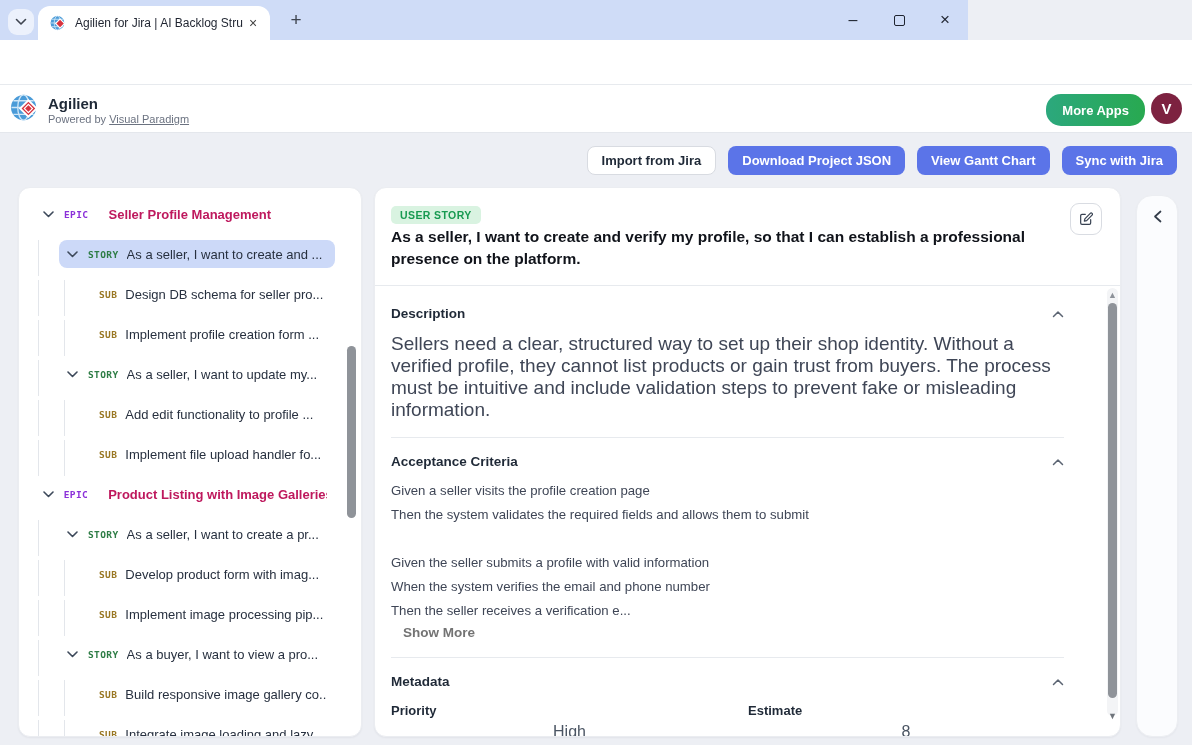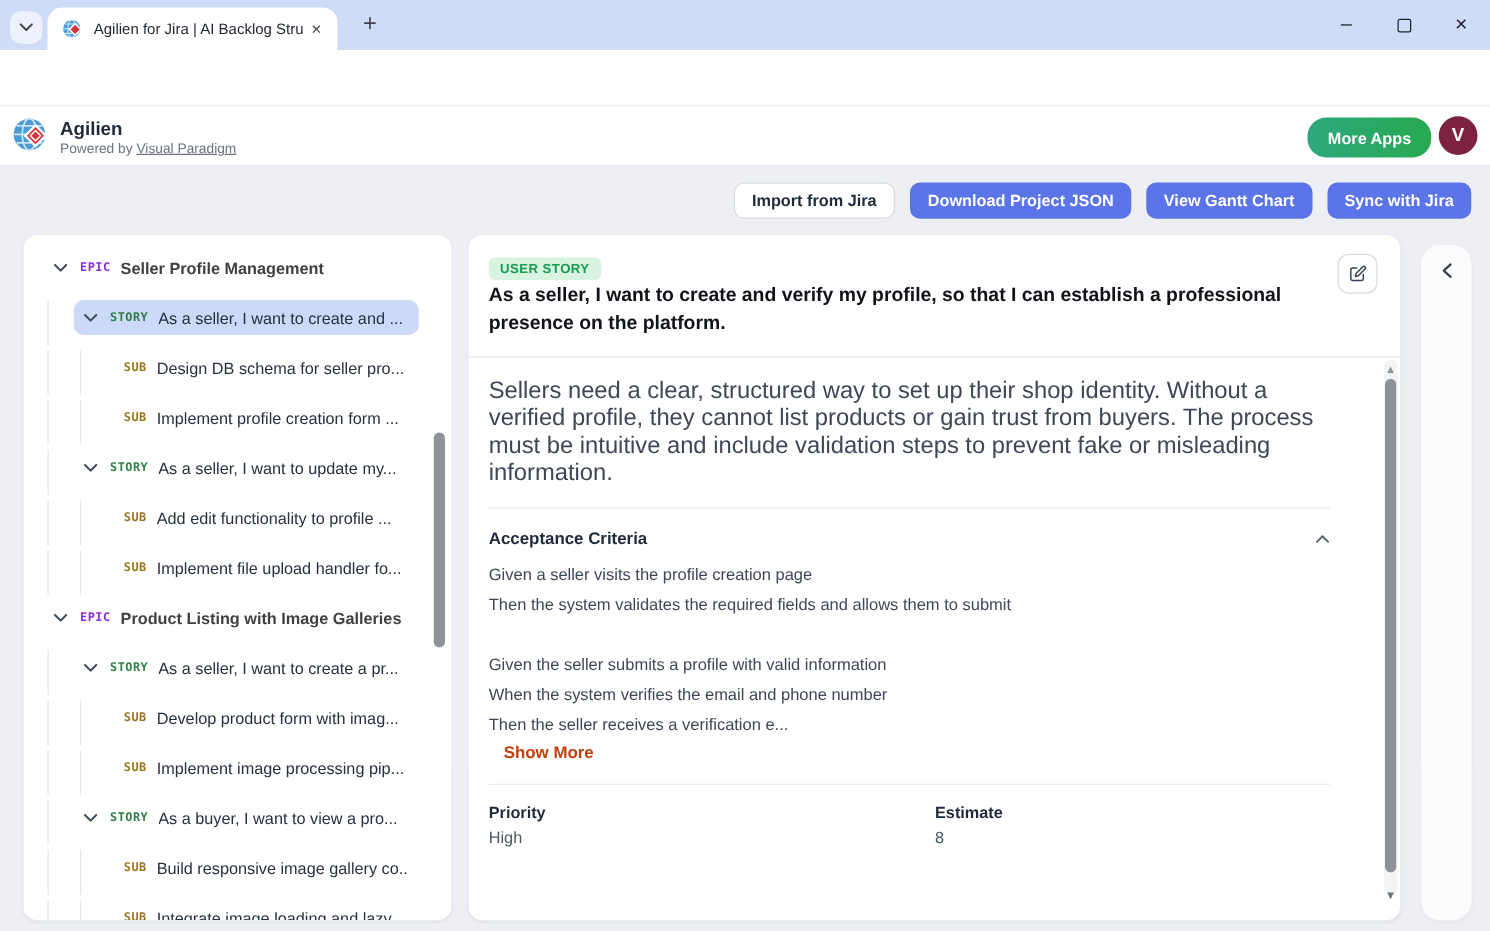--- a/index.html
+++ b/index.html
@@ -1,20 +1,20 @@
 <!DOCTYPE html>
 <html><head>
 <meta charset="utf-8">
 <style>
   * { margin:0; padding:0; box-sizing:border-box; }
   body { font-family:"Liberation Sans", sans-serif; }
   .screen { position:relative; width:1192px; height:745px; background:#edeff4; overflow:hidden; }
 
   
-  .titlebar { position:absolute; left:0; top:0; width:1192px; height:40px; background:#cfdcf7; }
+  .titlebar { position:absolute; left:0; top:0; width:968px; height:40px; background:#cfdcf7; }
   .tab-search { position:absolute; left:8px; top:9px; width:26px; height:26px; border-radius:9px; background:rgba(255,255,255,.6); display:flex; align-items:center; justify-content:center; }
   .tab { position:absolute; left:38px; top:6px; width:232px; height:34px; background:#fff; border-radius:12px 12px 0 0; display:flex; align-items:center; padding:0 8px 0 12px; }
   .favicon { width:17px; height:17px; flex:0 0 auto; }
   .tab-title { font-size:12px; color:#1f2430; margin-left:8px; white-space:nowrap; overflow:hidden; flex:1; }
   .tab-close { width:18px; height:18px; display:flex; align-items:center; justify-content:center; font-size:14px; color:#444; flex:0 0 auto; }
   .newtab { position:absolute; left:284px; top:8px; width:24px; height:24px; display:flex; align-items:center; justify-content:center; font-size:19px; color:#3f4550; }
   .winctl { position:absolute; right:0; top:0; height:40px; display:flex; }
   .winctl > div { width:46px; height:40px; display:flex; align-items:center; justify-content:center; color:#1f2430; }
   .wc-min { font-size:16px; }
   .wc-max span { display:block; width:11px; height:11px; border:1.5px solid #1f2430; border-radius:2px; }
@@ -54,21 +54,21 @@
   .lvl0 .row-hl { margin-left:16px; }
   .lvl1 .row-hl { margin-left:40px; }
   .lvl2 .row-hl { margin-left:72px; }
   .row-hl.selected { background:#ccd9f8; }
   .t-chev { width:13px; display:flex; align-items:center; }
   .t-type { font-family:"DejaVu Sans Mono", monospace; font-size:9.5px; font-weight:bold; letter-spacing:.4px; flex:0 0 auto; }
   .t-type.EPIC { color:#8b30d9; }
   .t-type.STORY { color:#2e7d46; }
   .t-type.SUB { color:#997722; }
   .t-label { font-size:13px; color:#27303f; white-space:nowrap; overflow:hidden; }
-  .lvl0 .t-label { font-weight:bold; color:#404040; }
+  .lvl0 .t-label { font-weight:bold; color:#be185d;margin-left:12px; }
 
   
   .sb-arrow { position:absolute; font-size:9px; color:#8d9299; line-height:1; }
   .sb-thumb { position:absolute; width:9px; border-radius:5px; background:#8f9399; }
   .sb-track { position:absolute; width:11px; background:#f3f4f6; border-radius:6px; }
 
   
   .detail-card { position:absolute; left:374px; top:187px; width:747px; height:550px; background:#fff; border-radius:12px; border:1px solid #ebedf1; box-shadow:0 1px 2px rgba(16,24,40,.05); overflow:hidden; }
   .detail-head { position:relative; height:98px; border-bottom:1px solid #e7eaee; }
   .us-badge { position:absolute; left:16px; top:18px; background:#d9f3e1; color:#189a51; font-size:10.5px; font-weight:bold; letter-spacing:.4px; padding:3px 9px; border-radius:5px; }
@@ -76,24 +76,24 @@
   .edit-btn { position:absolute; right:18px; top:15px; width:32px; height:32px; border-radius:9px; border:1px solid #d9dce2; background:#fff; display:flex; align-items:center; justify-content:center; }
   .detail-body { position:relative; padding:4px 56px 0 16px; }
   .sec-head { display:flex; align-items:center; justify-content:space-between; margin-top:16px; }
   .sec-title { font-size:13.5px; font-weight:bold; color:#1f2937; }
   .sec-chev { display:flex; align-items:center; }
   .d-para { margin-top:12px; font-size:19px; color:#3f4656; line-height:22px; width:688px; }
   .sec-div { border:none; border-top:1px solid #e7eaee; margin-top:16px; }
   .ac-lines { margin-top:10px; }
   .ac-line { font-size:13.2px; color:#3f4656; line-height:24px; white-space:nowrap; }
   .ac-line.blank { height:24px; }
-  .show-more { margin:2px 0 0 12px; font-size:13.5px; font-weight:bold; color:#c2410c; background:none; border:none; font-family:inherit; display:inline-block; }
+  .show-more { margin:2px 0 0 12px; font-size:13.5px; font-weight:bold; color:#737373; background:none; border:none; font-family:inherit; display:inline-block; }
   .meta-grid { display:grid; grid-template-columns:357px auto; margin-top:14px; row-gap:2px; }
   .meta-label { font-size:13px; font-weight:bold; color:#1f2937; }
-  .meta-value { font-size:13px; color:#4b5563; margin-top:5px; }
+  .meta-value { font-size:16px; color:#4b5563; margin-top:5px;text-align:center; }
 
   
   .right-strip { position:absolute; left:1136px; top:195px; width:42px; height:542px; background:#fbfcfe; border:1px solid #eceef2; border-radius:16px; box-shadow:0 1px 2px rgba(16,24,40,.04); }
   .strip-chev { position:absolute; left:0; right:0; top:14px; display:flex; justify-content:center; }
 </style>
 </head>
 <body>
 
 <div class="screen">
 
@@ -336,40 +336,56 @@
       <span class="us-badge">USER STORY</span>
       <div class="d-title">As a seller, I want to create and verify my profile, so that I can establish a professional presence on the platform.</div>
       <button class="edit-btn">
         <svg width="16" height="16" viewBox="0 0 24 24">
             <path d="M11 5H6a2 2 0 0 0-2 2v11a2 2 0 0 0 2 2h11a2 2 0 0 0 2-2v-5" fill="none" stroke="#374151" stroke-width="1.8" stroke-linecap="round"></path>
             <path d="M18.4 3.6a1.9 1.9 0 0 1 2.7 2.7L13 14.4 9.5 15.2l.8-3.5z" fill="none" stroke="#374151" stroke-width="1.8" stroke-linejoin="round"></path>
           </svg>
       </button>
     </div>
     <div class="detail-body">
+      <div class="sec-head">
+        <span class="sec-title">Description</span>
+        <span class="sec-chev">
+            <svg width="12" height="8" viewBox="0 0 12 8">
+              <path d="M1.5 6.5L6 2l4.5 4.5" fill="none" stroke="#5b6472" stroke-width="1.5" stroke-linecap="round" stroke-linejoin="round"></path>
+            </svg>
+          </span>
+      </div>
       <div class="d-para">Sellers need a clear, structured way to set up their shop identity. Without a verified profile, they cannot list products or gain trust from buyers. The process must be intuitive and include validation steps to prevent fake or misleading information.</div>
       <hr class="sec-div">
       <div class="sec-head">
         <span class="sec-title">Acceptance Criteria</span>
         <span class="sec-chev">
             <svg width="12" height="8" viewBox="0 0 12 8">
               <path d="M1.5 6.5L6 2l4.5 4.5" fill="none" stroke="#5b6472" stroke-width="1.5" stroke-linecap="round" stroke-linejoin="round"></path>
             </svg>
           </span>
       </div>
       <div class="ac-lines">
           <div class="ac-line">Given a seller visits the profile creation page</div>
           <div class="ac-line">Then the system validates the required fields and allows them to submit</div>
           <div class="ac-line blank"></div>
           <div class="ac-line">Given the seller submits a profile with valid information</div>
           <div class="ac-line">When the system verifies the email and phone number</div>
           <div class="ac-line">Then the seller receives a verification e...</div>
         </div>
       <button class="show-more">Show More</button>
       <hr class="sec-div">
+      <div class="sec-head">
+        <span class="sec-title">Metadata</span>
+        <span class="sec-chev">
+            <svg width="12" height="8" viewBox="0 0 12 8">
+              <path d="M1.5 6.5L6 2l4.5 4.5" fill="none" stroke="#5b6472" stroke-width="1.5" stroke-linecap="round" stroke-linejoin="round"></path>
+            </svg>
+          </span>
+      </div>
       <div class="meta-grid">
         <div>
           <div class="meta-label">Priority</div>
           <div class="meta-value">High</div>
         </div>
         <div>
           <div class="meta-label">Estimate</div>
           <div class="meta-value">8</div>
         </div>
       </div>

